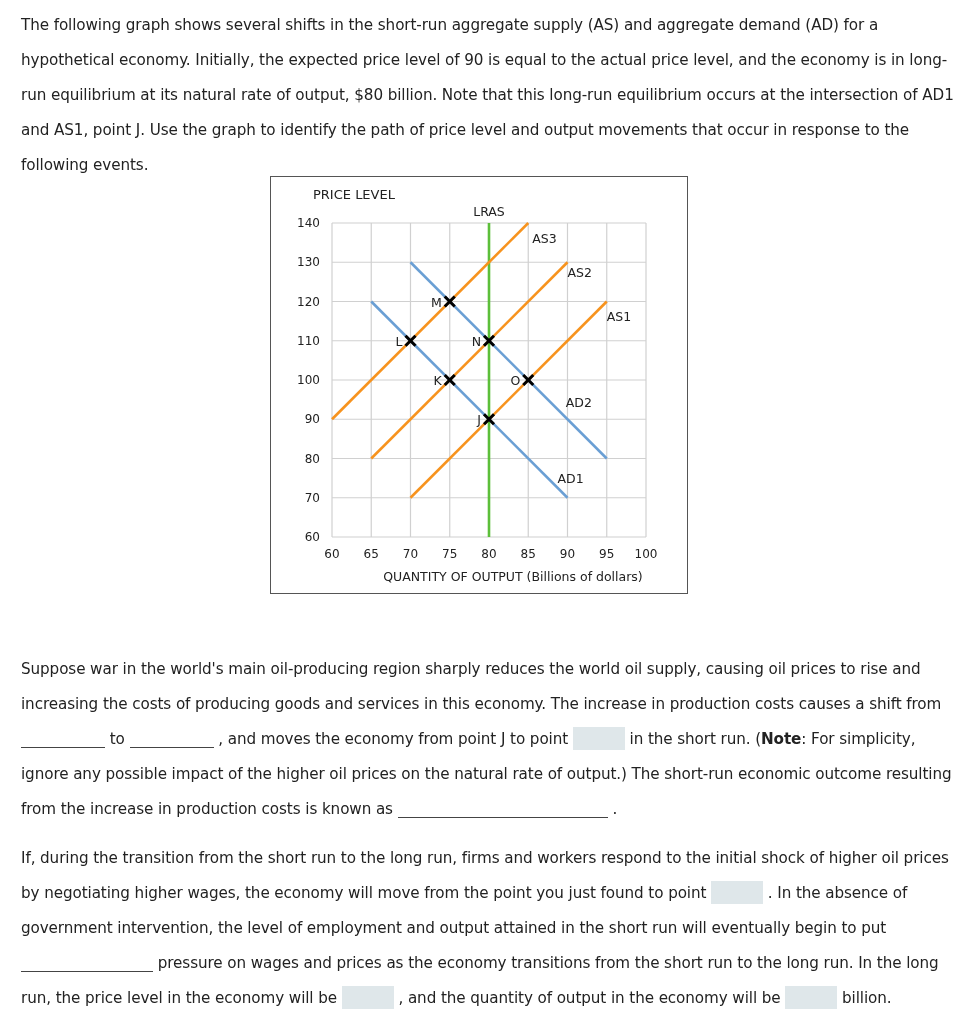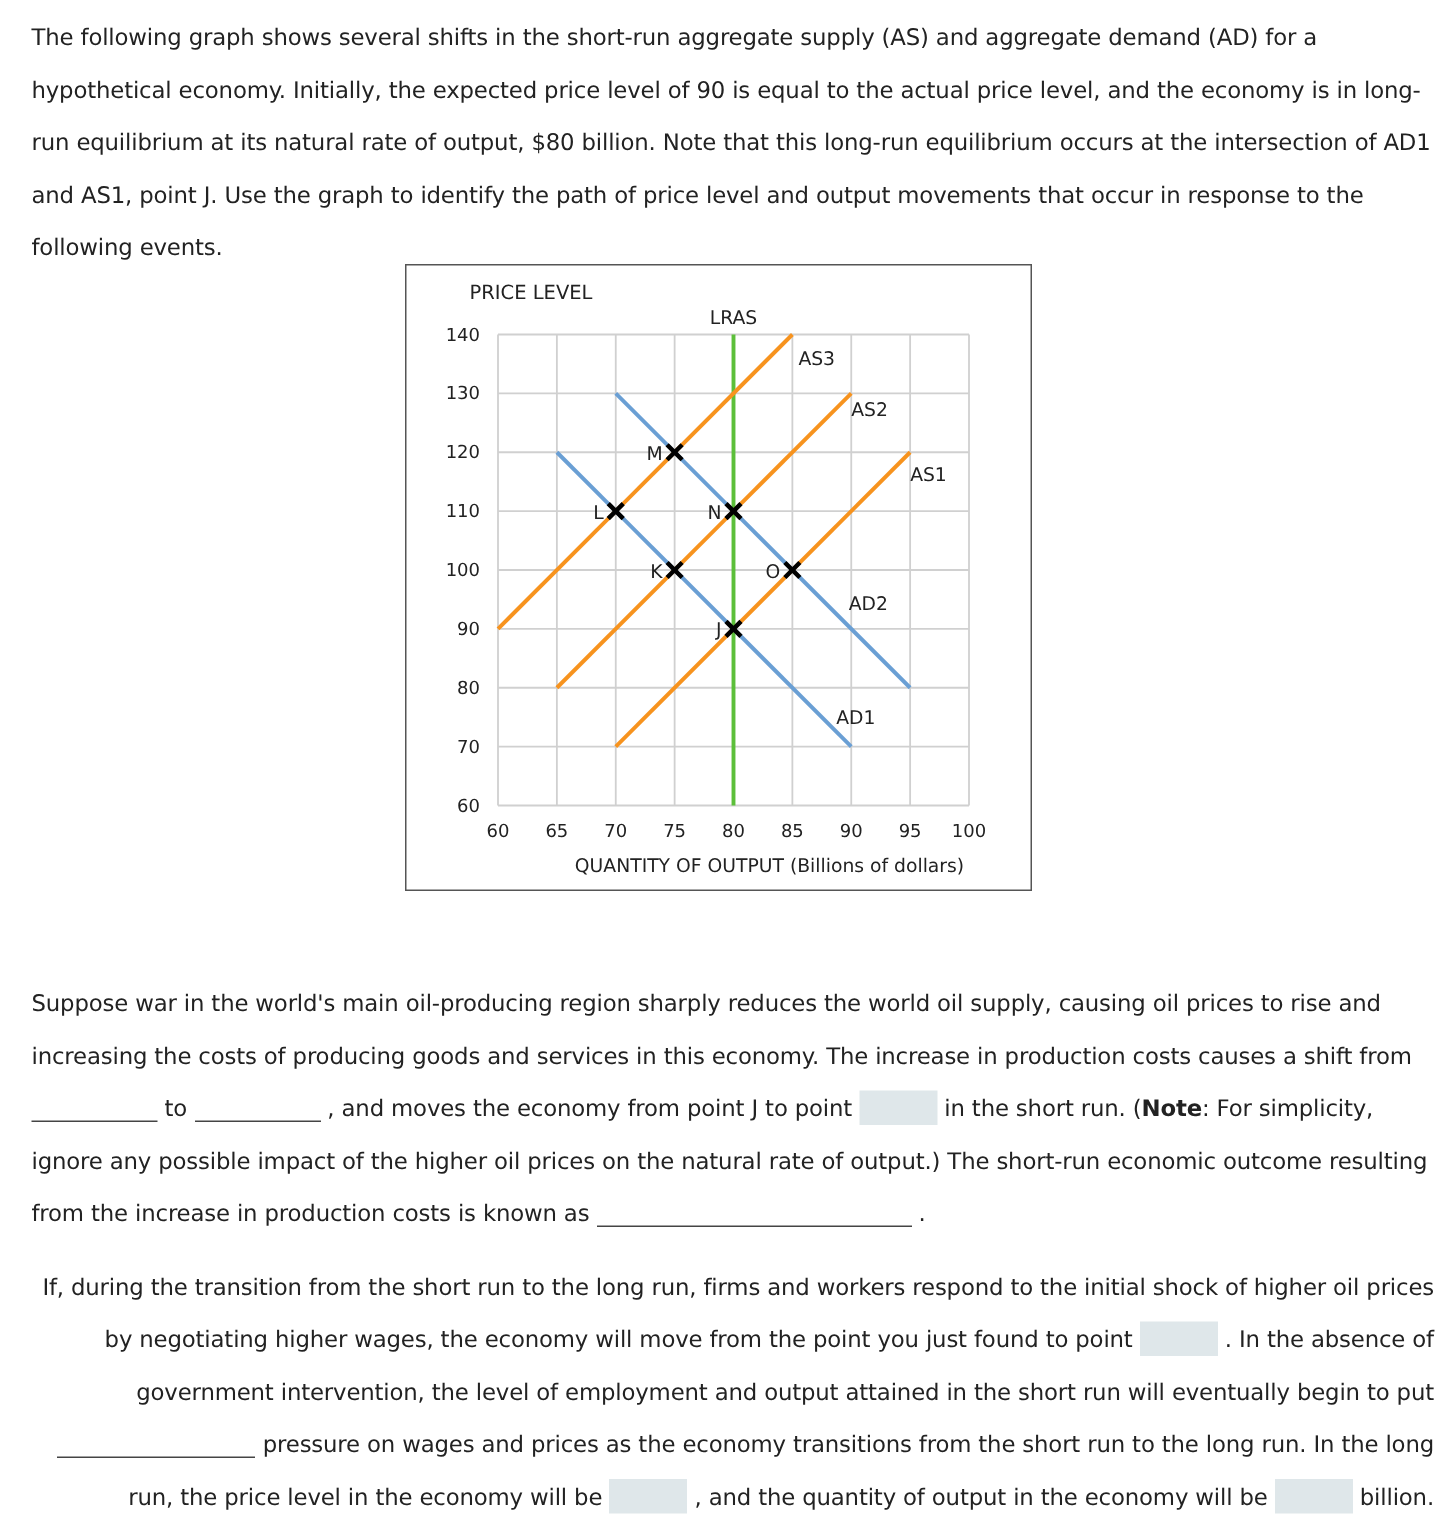--- a/index.html
+++ b/index.html
@@ -1,21 +1,21 @@
 <!DOCTYPE html>
 <html><head>
 <meta charset="utf-8">
 <style>
   html, body { margin: 0; padding: 0; background: #ffffff; }
   body { width: 970px; height: 1024px; position: relative; overflow: hidden;
          font-family: "DejaVu Sans", sans-serif; color: #222; }
   .para { position: absolute; left: 21px; width: 935px; font-size: 15.2px; line-height: 35px; letter-spacing: -0.1px; }
   #p1 { top: 8px; }
   #p2 { top: 652px; }
-  #p3 { top: 841px; text-align: right; }
+  #p3 { top: 841px; }
   .blank-line { display: inline-block; border-bottom: 1px solid #444; height: 18px; vertical-align: -4px; }
   .blank-box { display: inline-block; background: #dfe7ea; height: 23px; vertical-align: -6px; }
   .frame { position: absolute; left: 270px; top: 176px; width: 418px; height: 418px; border: 1px solid #555; box-sizing: border-box; background: #fff; }
   svg text { font-family: "DejaVu Sans", sans-serif; }
 </style>
 </head>
 <body>
 
 <div id="p1" class="para">
   <span>The following graph shows several shifts in the short-run aggregate supply (AS) and aggregate demand (AD) for a hypothetical economy. Initially, the expected price level of 90 is equal to the actual price level, and the economy is in long-run equilibrium at its natural rate of output, $80 billion. Note that this long-run equilibrium occurs at the intersection of AD1 and AS1, point J. Use the graph to identify the path of price level and output movements that occur in response to the following events.</span>

